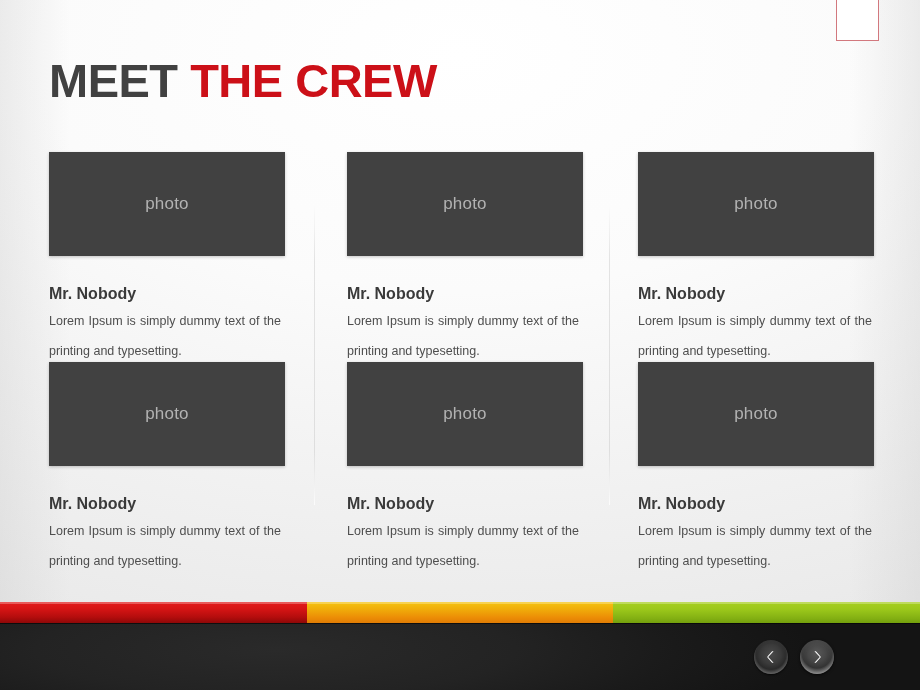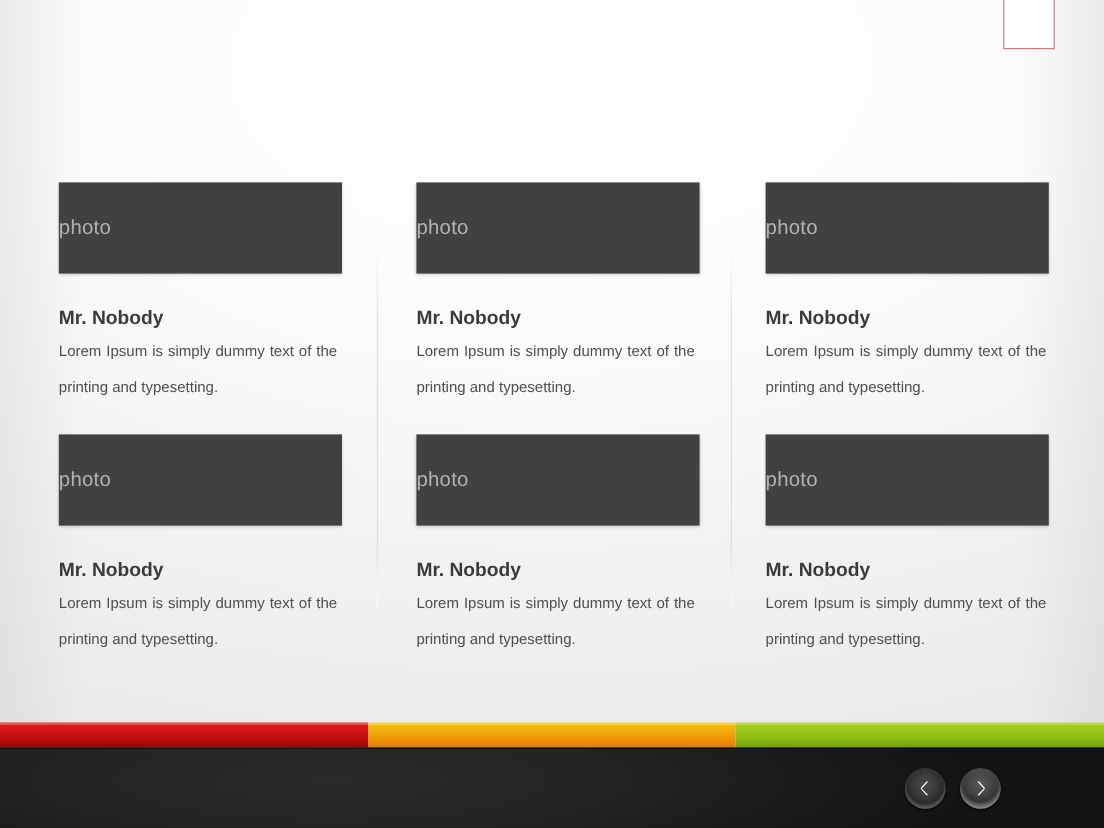--- a/index.html
+++ b/index.html
@@ -90,26 +90,26 @@
   }
   .member.c1 { left: 0px; }
   .member.c2 { left: 298px; }
   .member.c3 { left: 589px; }
   .member.r1 { top: 0px; }
   .member.r2 { top: 210px; }
 
   .photo {
     position: relative;
     width: 236px;
-    height: 76px;
+    height: 104px;
     background: #414141;
     box-shadow: 0 1px 3px rgba(0,0,0,0.22);
     display: flex;
     align-items: center;
-    justify-content: flex-start;
+    justify-content: center;
     box-sizing: border-box;
   }
   .photo-label {
     color: #b2b2b2;
     font-size: 17px;
     letter-spacing: 0.2px;
     font-weight: normal;
     user-select: none;
   }
 
@@ -212,20 +212,23 @@
   .nav-btn svg { display: block; }
   .nav-btn .chev { fill: #ffffff; }
 </style>
 </head>
 <body>
 
 <div id="slide">
 
   <div class="corner-mark"></div>
 
+  <div class="title">
+    <span class="t-dark">MEET </span><span class="t-accent">THE CREW</span>
+  </div>
 
   <div class="grid">
 
     <div class="divider d1"></div>
     <div class="divider d2"></div>
 
     <div class="member c1 r1">
       <div class="photo">
         <span class="photo-label">photo</span>
       </div>

